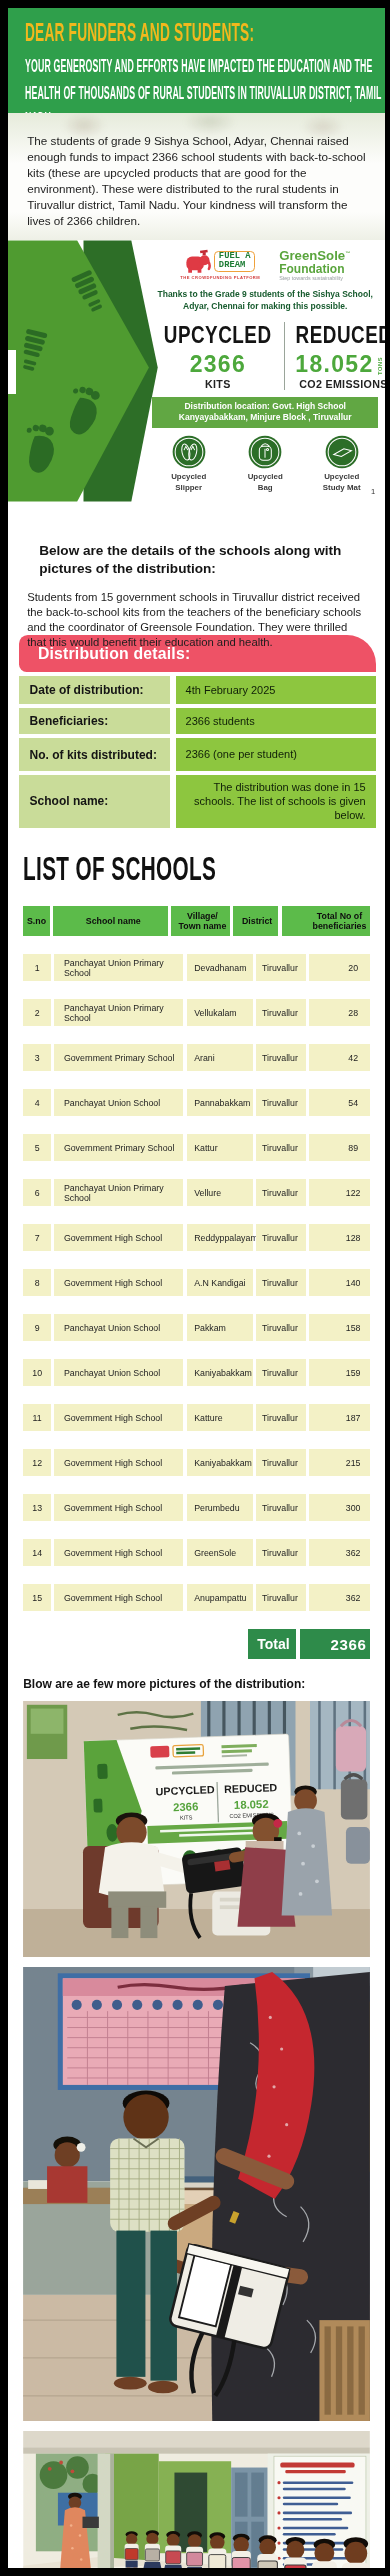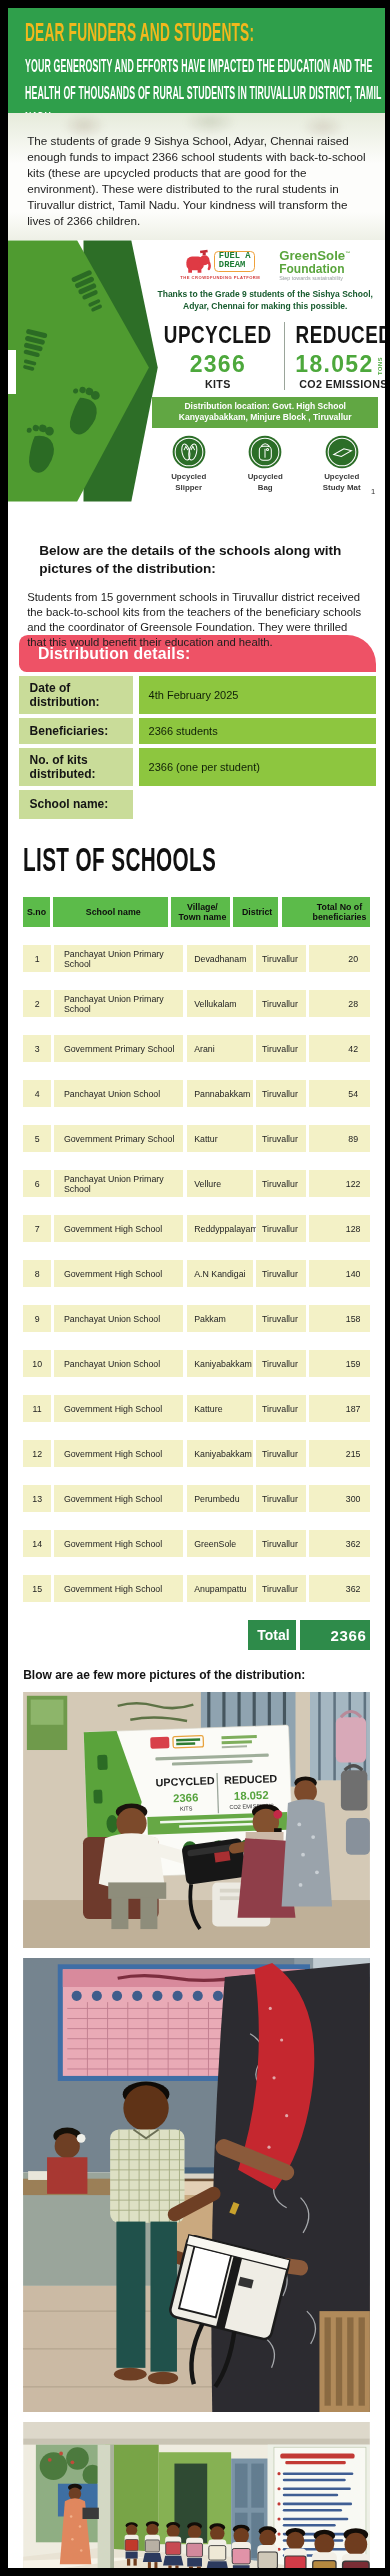--- a/index.html
+++ b/index.html
@@ -67,25 +67,25 @@
   .cico{display:flex;flex-direction:column;align-items:center;width:50px;}
   .cico-label{margin-top:3.2px;font-size:7.9px;font-weight:700;color:#3c3c3c;line-height:1.3;white-space:pre-line;}
   .page-num{position:absolute;right:10px;bottom:15px;font-size:7.6px;color:#333;}
 
   
   .details{height:124px;padding:19px 19px 0;}
   .details h3{margin:12px;font-size:13.6px;font-weight:800;color:#141414;line-height:1.3;width:328px;}
   .details p{margin:10px 0 0;font-size:11.3px;line-height:1.33;color:#1d1d1d;}
 
   
-  .dist-card{margin:0 9.5px 0 10.7px;}
+  .dist-card{margin:0 9.5px 0 10.7px;text-align:right;}
   .dist-head{background:#ee5266;border-radius:8.8px 29px 0 7.6px;height:37px;display:flex;align-items:center;padding-left:19px;
     color:#fff;font-size:15.8px;font-weight:800;letter-spacing:0.2px;}
   .dist-row{display:flex;gap:5.7px;margin-top:3.8px;}
-  .dist-label{width:114px;background:#c9dc99;display:flex;align-items:center;padding:5px 6.3px 5px 10.7px;font-size:12px;font-weight:800;color:#141414;}
+  .dist-label{width:151px;background:#c9dc99;display:flex;align-items:center;padding:5px 6.3px 5px 10.7px;font-size:12px;font-weight:800;color:#141414;}
   .dist-value{flex:1;background:#8dc63f;display:flex;align-items:center;padding:5px 10px;font-size:11px;color:#102008;line-height:1.3;}
   .dist-row:nth-of-type(1) .dist-label,.dist-row:nth-of-type(1) .dist-value{min-height:28px;}
   .dist-row:nth-of-type(2) .dist-label,.dist-row:nth-of-type(2) .dist-value{min-height:26.5px;}
   .dist-row:nth-of-type(3) .dist-label,.dist-row:nth-of-type(3) .dist-value{min-height:33px;}
   .dist-row:nth-of-type(4) .dist-label,.dist-row:nth-of-type(4) .dist-value{min-height:29px;}
   .dist-row:nth-of-type(5) .dist-label,.dist-row:nth-of-type(5) .dist-value{min-height:43px;}
 
   
   .schools{padding:21.4px 15px 0;}
   .schools-h{font-size:34px;font-weight:800;color:#111;white-space:nowrap;transform:scaleX(.61);transform-origin:left top;letter-spacing:0.6px;}
@@ -277,20 +277,21 @@
           </div>
 
 
           <div class="dist-row">
             <div class="dist-label">No. of kits distributed:</div>
             <div class="dist-value">2366 (one per student)</div>
           </div>
 
           <div class="dist-row">
             <div class="dist-label">School name:</div>
+            <div class="dist-value">The distribution was done in 15 schools. The list of schools is given below.</div>
           </div>
         </div>
     </div>
 
     <div class="schools">
       <div class="schools-h">LIST OF SCHOOLS</div>
       <div class="tblwrap">
         <div class="trow thead">
           <div class="tcell c-sno">S.no</div>
           <div class="tcell c-school">School name</div>

